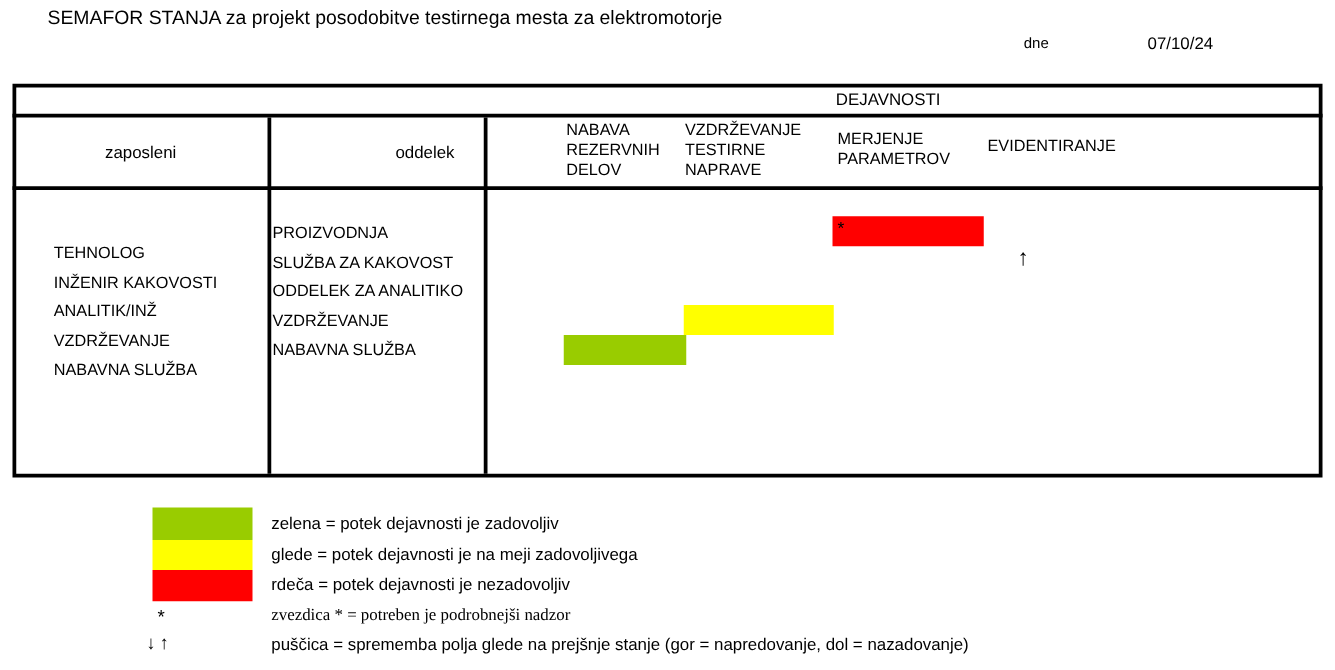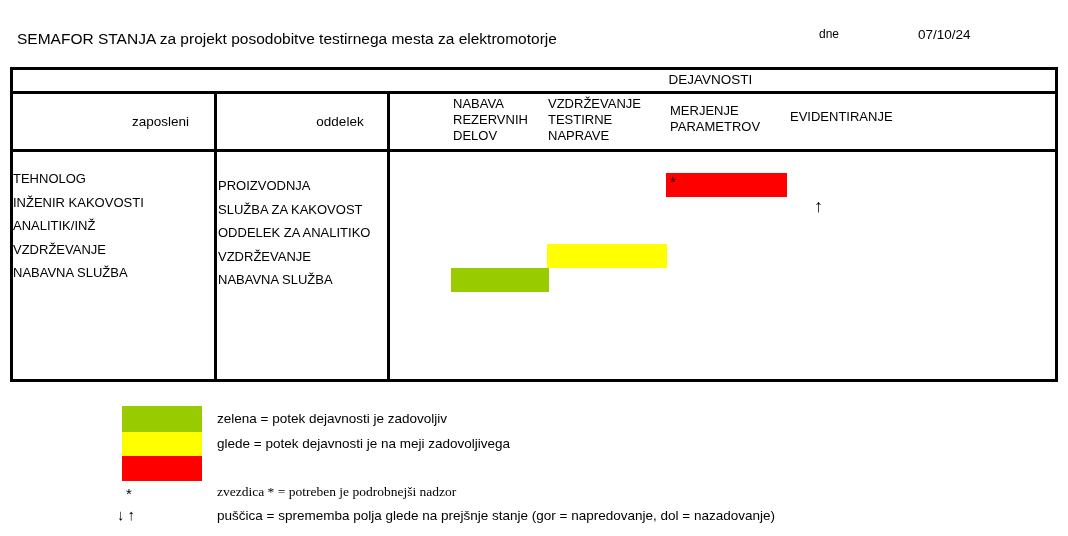--- a/index.html
+++ b/index.html
@@ -12,24 +12,23 @@
     position: relative;
     width: 1068px;
     height: 536px;
     background: #ffffff;
     overflow: hidden;
     color: #000;
   }
   .abs { position: absolute; }
 
   .title {
-    left: 17px; top: 6px;
+    left: 38px; top: 6px;
     font-size: 15.5px;
     white-space: nowrap;
-    margin-top: 24px;
   }
   .dne-label  { left: 819px; top: 27px; font-size: 12px; }
   .date-value { left: 918px; top: 27px; font-size: 13.5px; }
 
   
   .tbox {
     left: 10px; top: 67px;
     width: 1048px; height: 315px;
     border: 3px solid #000;
     box-sizing: border-box;
@@ -44,34 +43,34 @@
   .dejavnosti {
     left: 388px; top: 72px; width: 645px;
     text-align: center;
     font-size: 13.5px;
   }
   .colhead {
     top: 93px; height: 56px;
     display: flex; align-items: center; justify-content: center;
     font-size: 13.5px;
   }
-  .zaposleni { left: 10px;  width: 205px; padding-left: 48px; }
+  .zaposleni { left: 10px;  width: 205px; }
   .oddelek   { left: 215px; width: 172px; padding-left: 39px; }
 
   .acthead {
     font-size: 13px;
     line-height: 16px;
   }
   .a0 { left: 453px; top: 96px;  width: 85px;  }
   .a1 { left: 548px; top: 96px;  width: 100px; }
   .a2 { left: 670px; top: 103px; width: 105px; }
   .a3 { left: 790px; top: 109px; width: 130px; white-space: nowrap; }
 
   .list { font-size: 13px; }
-  .employees   { left: 13px;  top: 167px; width: 195px; }
+  .employees   { left: 13px;  top: 190px; width: 195px; padding-left: 30px; }
   .departments { left: 218px; top: 174px; width: 165px; }
   .list .row {
     height: 23.5px;
     display: flex; align-items: center;
     white-space: nowrap;
   }
 
   .bar { height: 24px; }
   .bar-red    { left: 666px; top: 173px; width: 121px; }
   .bar-yellow { left: 547px; top: 244px; width: 120px; }
@@ -148,16 +147,17 @@
   <div class="abs bar bar-yellow" style="background-color: rgb(255, 255, 0);"></div>
   <div class="abs bar bar-green" style="background-color: rgb(153, 204, 0);"></div>
 
   <div class="abs swatch s0" style="background-color: rgb(153, 204, 0);"></div>
   <div class="abs swatch s1" style="background-color: rgb(255, 255, 0);"></div>
   <div class="abs swatch s2" style="background-color: rgb(255, 0, 0);"></div>
   <div class="abs lsym sym3">*</div>
   <div class="abs lsym sym4">↓↑</div>
   <div class="abs ltext t0">zelena = potek dejavnosti je zadovoljiv</div>
   <div class="abs ltext t1">glede = potek dejavnosti je na meji zadovoljivega</div>
+  <div class="abs ltext t2">rdeča = potek dejavnosti je nezadovoljiv</div>
   <div class="abs ltext t3">zvezdica * = potreben je podrobnejši nadzor</div>
   <div class="abs ltext t4">puščica = sprememba polja glede na prejšnje stanje (gor = napredovanje, dol = nazadovanje)</div>
 
 </div>
 
 </body></html>

